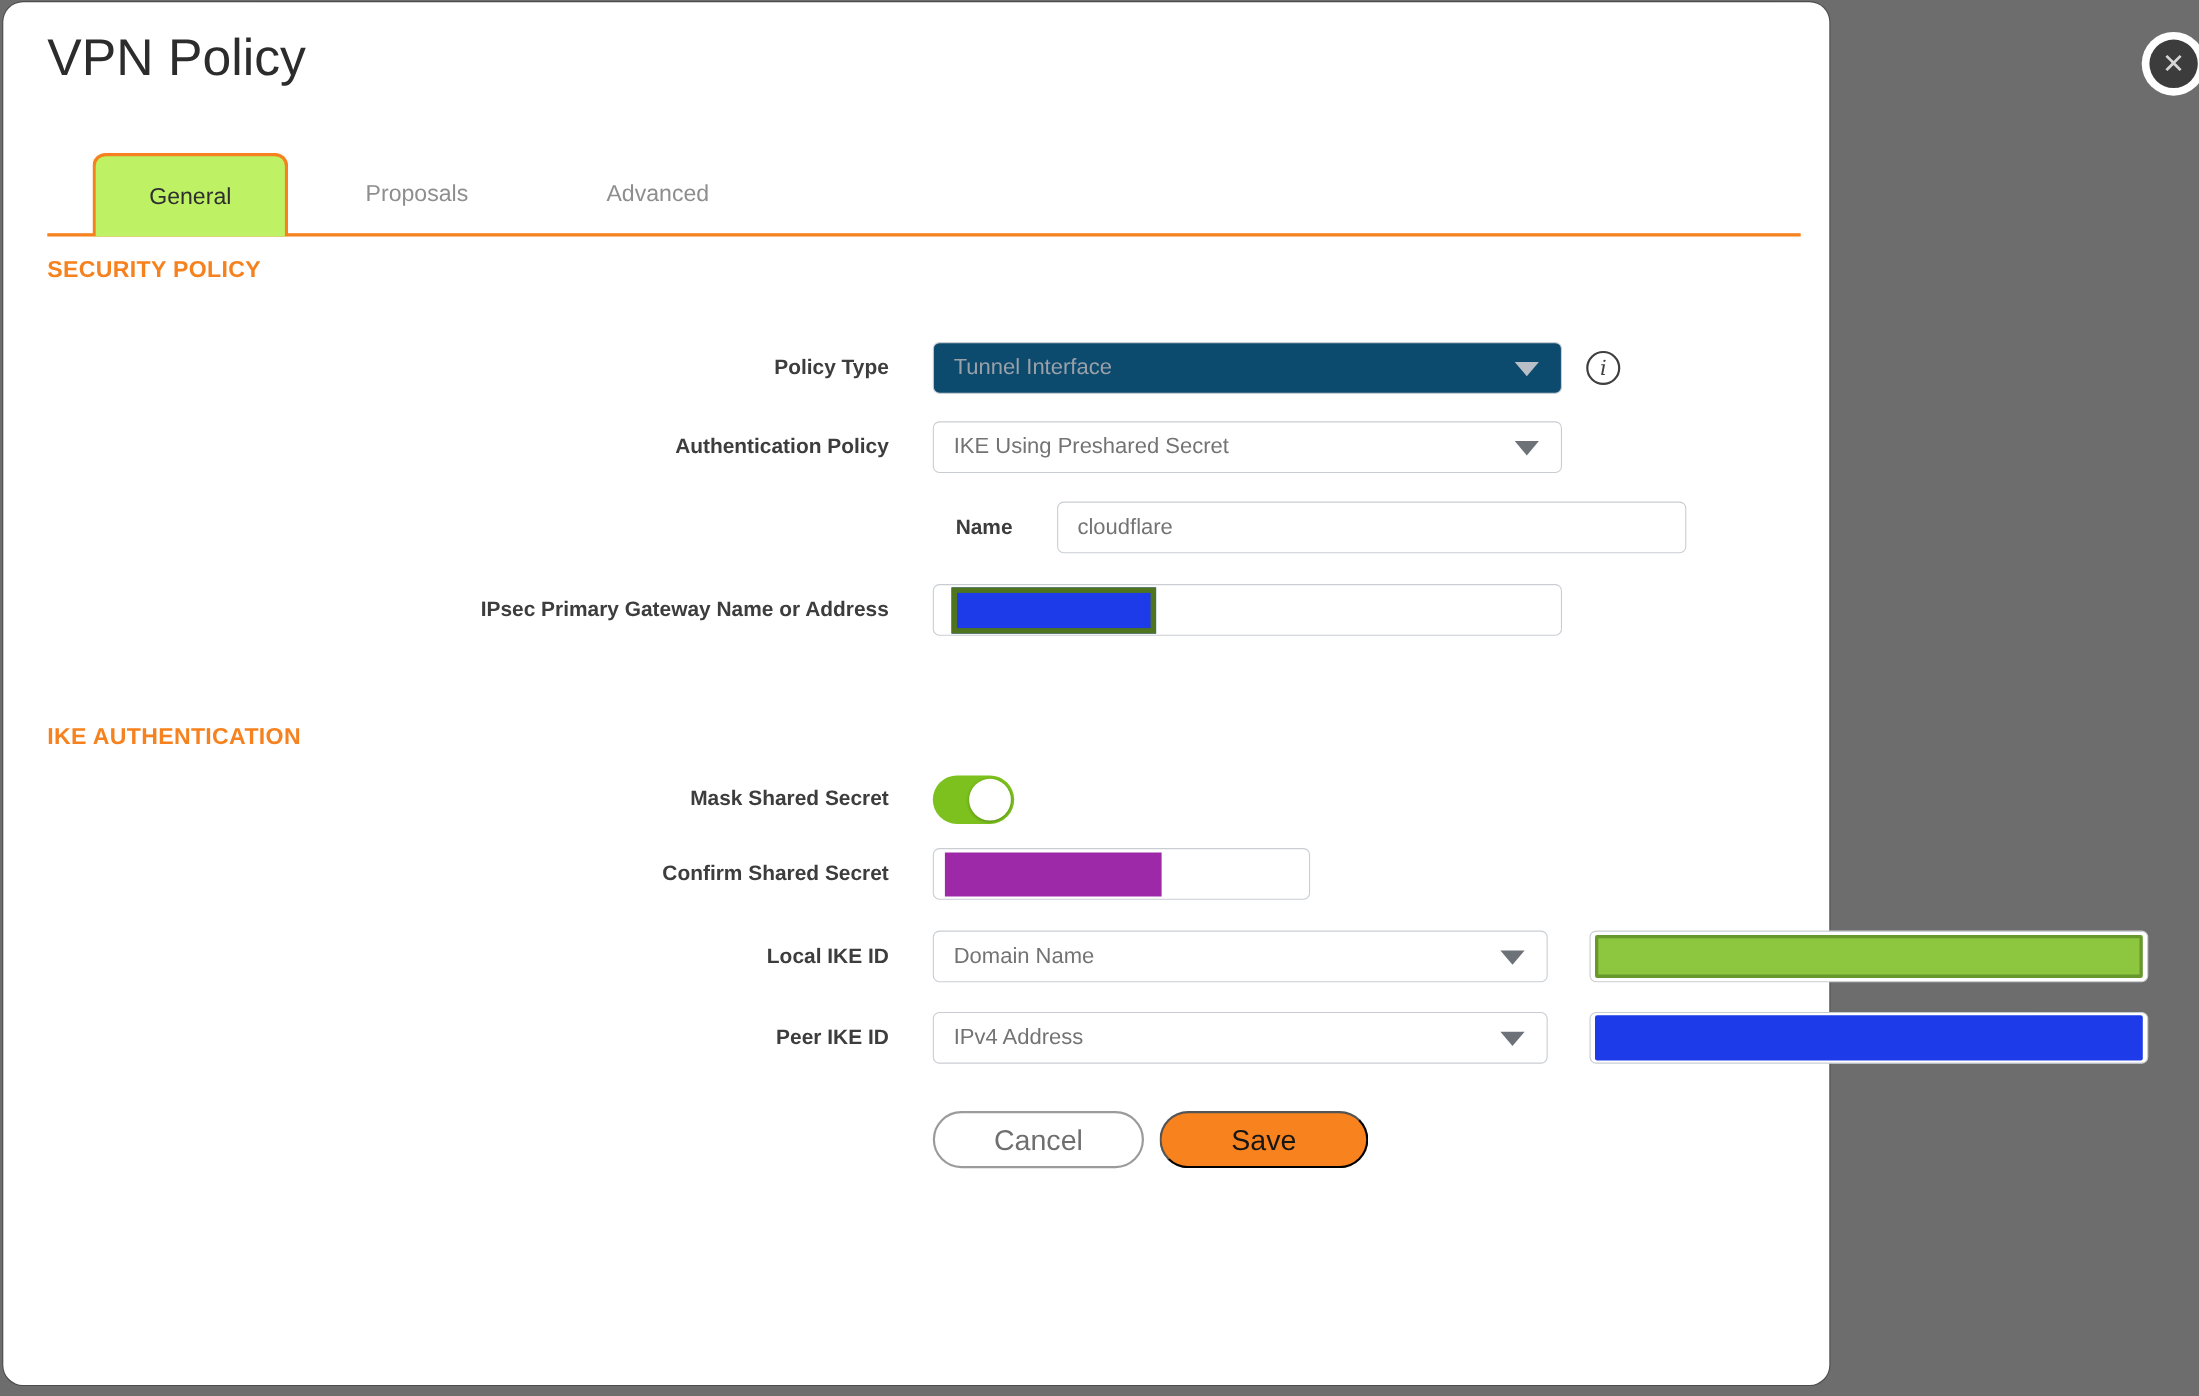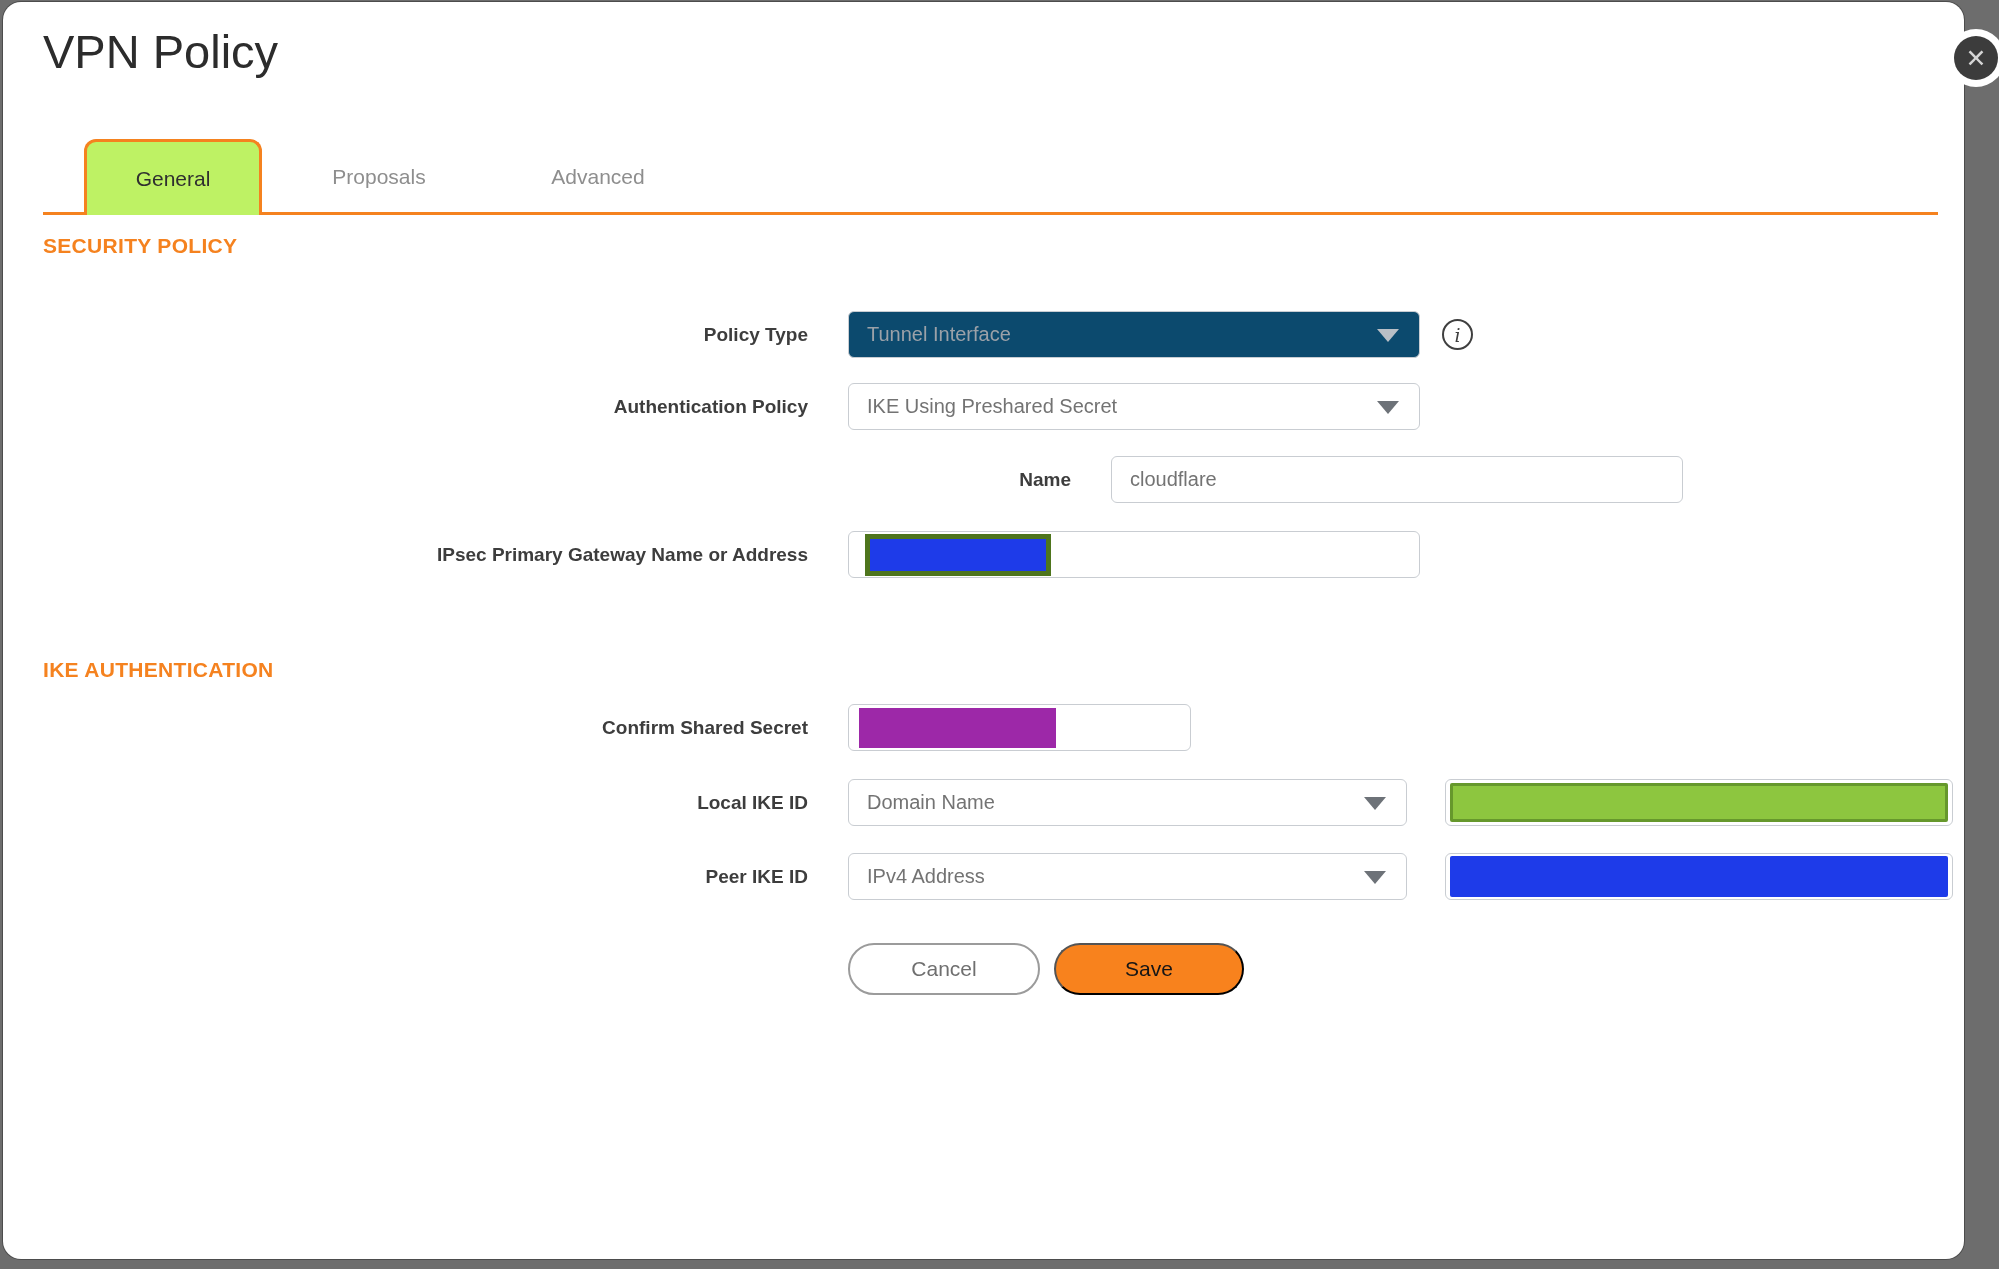--- a/index.html
+++ b/index.html
@@ -1,19 +1,19 @@
 <!DOCTYPE html>
 <html><head>
 <meta charset="utf-8">
 <style>
   * { margin:0; padding:0; box-sizing:content-box; }
   html,body { background:#6d6d6d; }
   .screen{position:relative;width:1999px;height:1269px;background:#6d6d6d;overflow:hidden;
           font-family:"Liberation Sans",sans-serif;}
-  .dialog{position:absolute;left:3px;top:2px;width:1961px;bottom:10px;background:#ffffff;
+  .dialog{position:absolute;left:3px;top:2px;width:1660px;bottom:10px;background:#ffffff;
           border-radius:18px;box-shadow:0 0 0 1px rgba(0,0,0,.3);}
   .title{margin:20px 0 0 40px;font-size:47px;line-height:60px;color:#2c2c2c;font-weight:normal;}
 
   
   .tabbar{display:flex;align-items:flex-end;height:73px;margin:57px 26px 0 40px;
           border-bottom:3px solid #f5821f;}
   .tab{height:70px;display:flex;align-items:center;justify-content:center;font-size:21px;
        color:#8e8e8e;cursor:pointer;}
   .tab.active{width:172px;margin-left:41px;margin-bottom:-3px;height:73px;background:#bef264;
        border:3px solid #f5821f;border-bottom:none;border-radius:12px 12px 0 0;color:#2f2f2f;z-index:2;}
@@ -53,21 +53,21 @@
   .info{margin-left:22px;width:31px;height:31px;border:2px solid #3f3f3f;border-radius:50%;
         display:flex;align-items:center;justify-content:center;font-size:19px;color:#3f3f3f;
         font-family:"DejaVu Serif",serif;font-style:italic;box-sizing:border-box;flex:none;cursor:pointer;}
 
   .toggle{width:74px;height:44px;border-radius:22px;background:#7cc11d;position:relative;flex:none;cursor:pointer;}
   .knob{position:absolute;top:3px;right:3px;width:38px;height:38px;border-radius:50%;background:#fff;
         box-shadow:0 1px 3px rgba(0,0,0,.3);}
 
   .btnrow{display:flex;align-items:center;margin-left:805px;}
   .btn{height:52px;border-radius:27px;display:flex;align-items:center;justify-content:center;
-       font-size:21px;box-sizing:border-box;cursor:pointer;flex:none;}
+       font-size:26px;box-sizing:border-box;cursor:pointer;flex:none;}
   .btn-cancel{width:192px;border:2px solid #9b9b9b;color:#6f6f6f;background:#fff;}
   .btn-save{width:190px;margin-left:14px;background:#f8821d;color:#161616;}
 
   .close-btn{position:absolute;top:36px;right:1px;width:44px;height:44px;border-radius:50%;
         background:#3c3c3c;box-shadow:0 0 0 7px #ffffff;display:flex;align-items:center;
         justify-content:center;z-index:5;cursor:pointer;border:none;}
   .close-glyph{color:#d6d6d6;font-size:25px;line-height:1;}
 </style>
 </head>
 <body>
@@ -122,20 +122,26 @@
       <div class="frow mt28">
         <label class="flabel">IPsec Primary Gateway Name or Address</label>
         <div class="field w-lg ctl" style="padding:0;">
           <span class="redact redact-gw"></span>
         </div>
       </div>
 
       <div class="sec-head mt79">IKE AUTHENTICATION</div>
 
 
+      <div class="frow trow mt23">
+        <label class="flabel">Mask Shared Secret</label>
+        <div class="toggle ctl">
+          <span class="knob"></span>
+        </div>
+      </div>
 
       <div class="frow mt22">
         <label class="flabel">Confirm Shared Secret</label>
         <div class="field w-sm ctl">
           <span class="redact redact-purple"></span>
         </div>
       </div>
 
       <div class="frow mt28">
         <label class="flabel">Local IKE ID</label>

